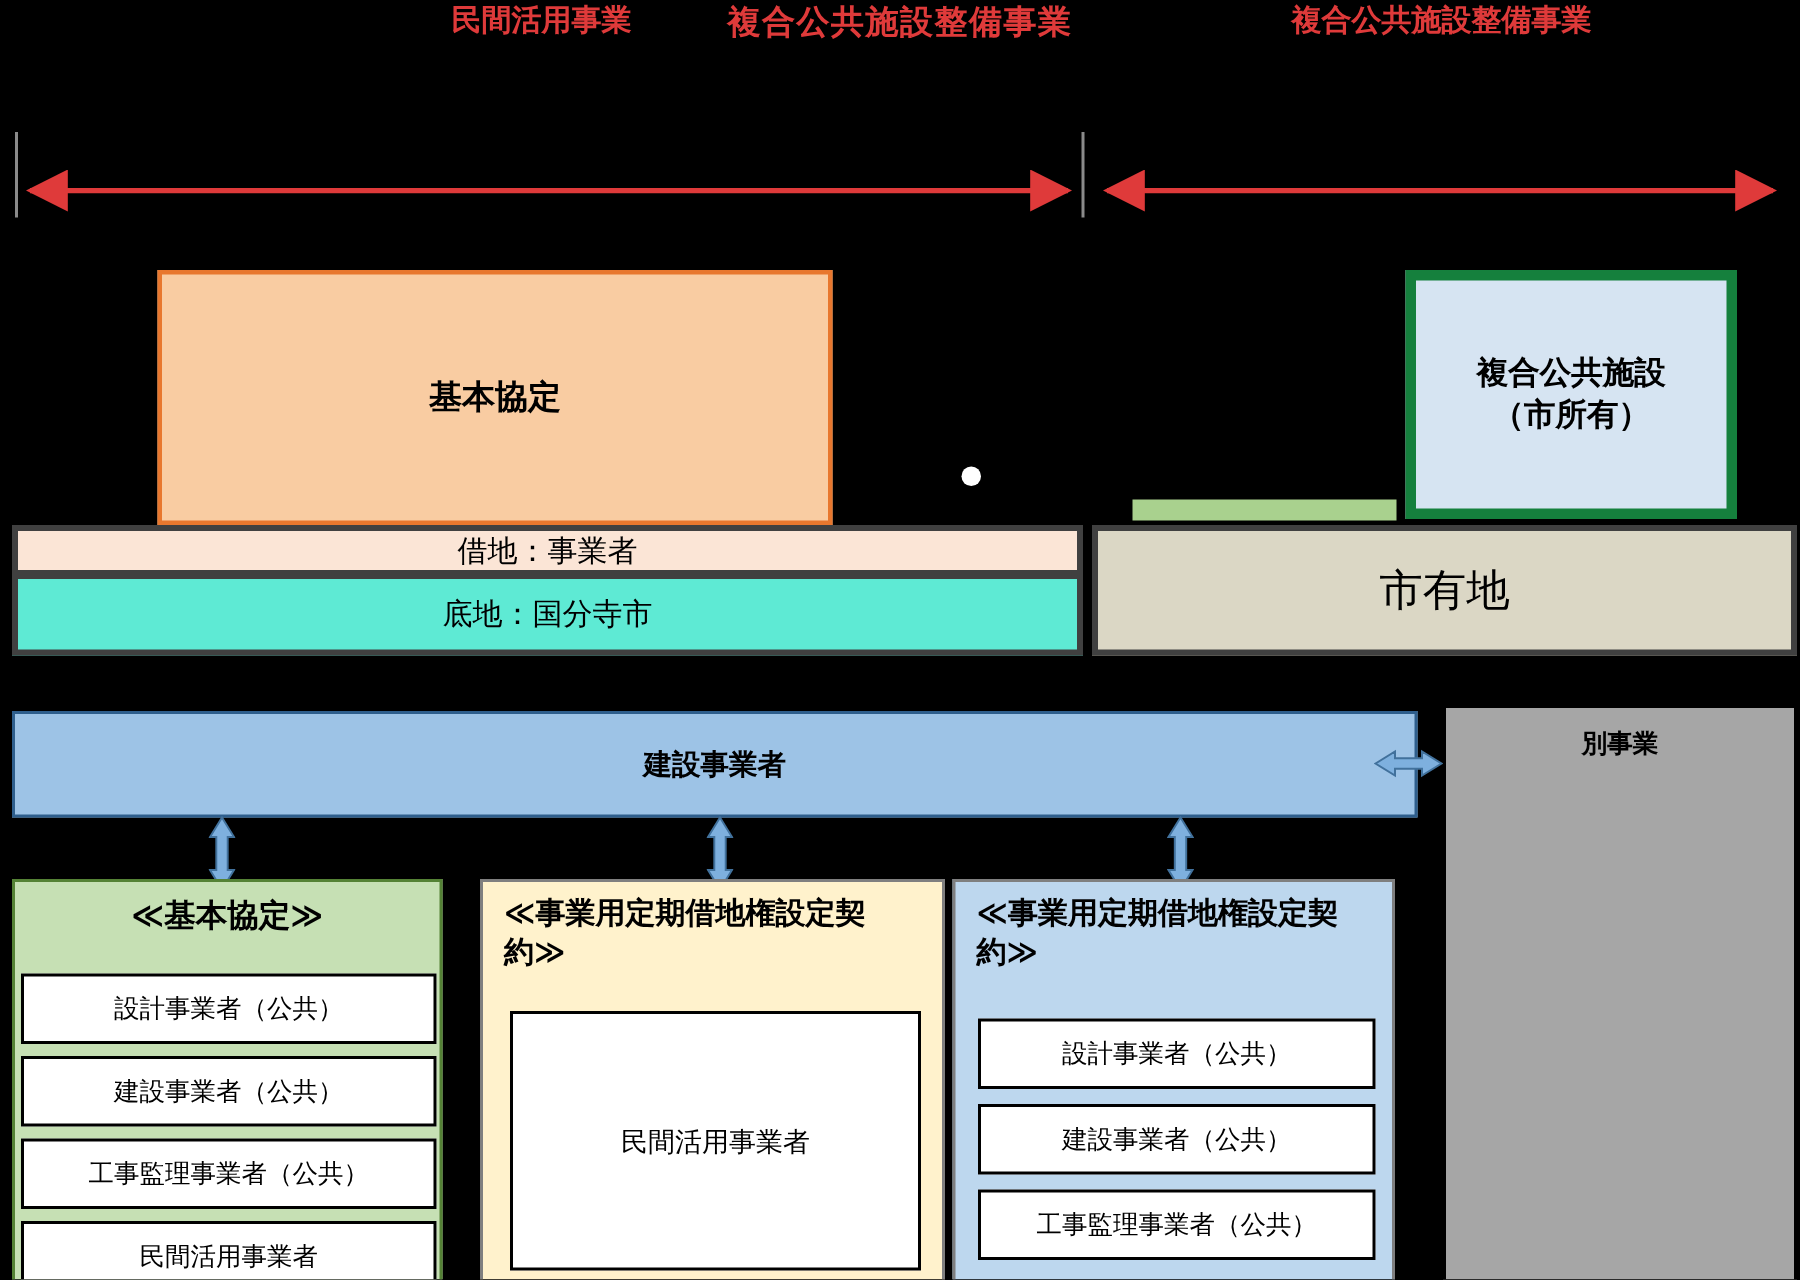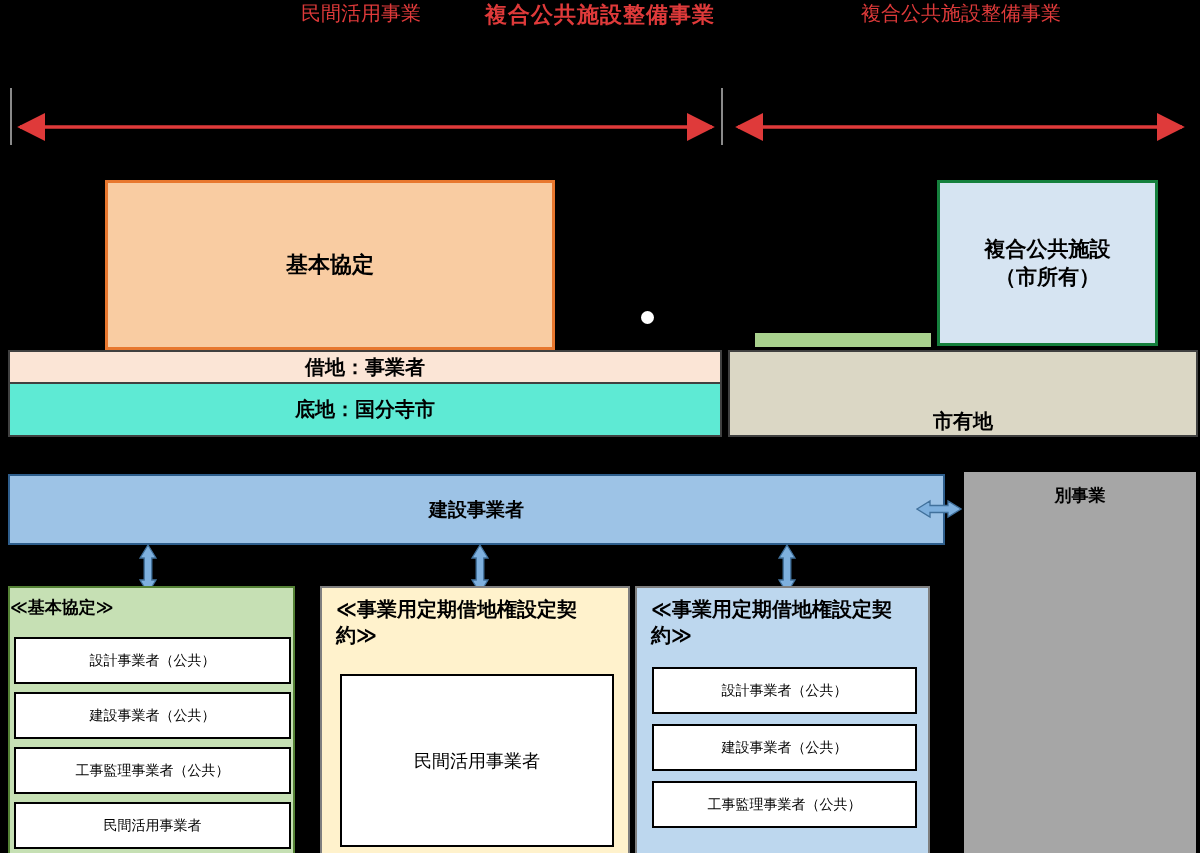--- a/index.html
+++ b/index.html
@@ -8,60 +8,60 @@
     font-family:"Liberation Sans","DejaVu Sans",sans-serif;color:#000;
   }
   .abs{position:absolute;box-sizing:border-box;}
   .flexc{display:flex;align-items:center;justify-content:center;}
   .pre{white-space:pre-line;}
 
   .diagram-title{
     left:0;top:6;width:1200px;text-align:center;
     color:#df3a3a;font-size:22px;font-weight:bold;letter-spacing:1px;
   }
-  .axis-label{top:94;color:#df3a3a;font-size:20px;font-weight:normal;text-align:center;}
+  .axis-label{top:94;color:#df3a3a;font-size:20px;font-weight:bold;text-align:center;}
   .axis-label.left{left:0;width:722px;}
   .axis-label.right{left:722px;width:478px;}
   .tick{width:2px;background:#8a8a8a;top:88px;height:57px;}
 
   .private-box{
     left:105px;top:180px;width:450px;height:170px;
     background:#f9cca2;border:3px solid #e8772e;
     font-size:22px;font-weight:bold;
   }
   .public-box{
     left:937px;top:180px;width:221px;height:166px;
-    background:#d6e4f2;border:3px solid #15803d;
+    background:#d6e4f2;border:7px solid #15803d;
     font-size:21px;font-weight:bold;text-align:center;line-height:1.35;
   }
   .lawn{left:755px;top:333px;width:176px;height:14px;background:#a9d18e;}
   .dot{left:641px;top:311px;width:13px;height:13px;border-radius:50%;background:#fff;}
 
-  .band{border:2px solid #404040;font-weight:bold;}
+  .band{border:4px solid #404040;font-weight:normal;}
   .band.leased{left:8px;top:350px;width:714px;height:34px;background:#fbe5d6;font-size:20px;}
   .band.underlying{left:8px;top:382px;width:714px;height:55px;background:#5eead4;font-size:20px;}
-  .band.cityland{left:728px;top:350px;width:470px;height:87px;background:#dbd7c5;font-size:20px;align-items:flex-end;}
+  .band.cityland{left:728px;top:350px;width:470px;height:87px;background:#dbd7c5;font-size:29px;}
 
   .city-bar{
     left:8px;top:474px;width:937px;height:71px;
     background:#9dc3e6;border:2px solid #2e5e8c;
     font-size:19px;font-weight:bold;
   }
 
   .separate-box{left:962px;top:470px;width:236px;height:390px;background:#a6a6a6;border:2px solid #000;}
   .separate-label{left:0;top:12px;width:100%;text-align:center;font-size:17px;font-weight:bold;}
   .manage-box{
     left:10px;top:97px;width:216px;height:278px;background:#fff;
     border:2px dashed #595959;font-size:18px;font-weight:bold;
   }
 
   .contract{top:586px;height:272px;}
-  .contract .box-title{left:0;top:8px;width:100%;text-align:left;font-size:17px;font-weight:bold;}
+  .contract .box-title{left:0;top:8px;width:100%;text-align:center;font-size:21px;font-weight:bold;}
   .contract .box-title.wrap{text-align:left;padding:0 14px;font-size:20px;line-height:1.3;}
-  .row{background:#fff;border:2px solid #000;font-size:14px;}
+  .row{background:#fff;border:2px solid #000;font-size:17px;margin-top:12px;}
 
   .agreement-box{left:8px;width:287px;background:#c6e0b4;border:2.5px solid #548235;}
   .agreement-box .row{left:4px;width:277px;height:47px;}
   .lease-box{left:320px;width:310px;background:#fff2cc;border:2px solid #7f7f7f;}
   .lease-inner{left:18px;top:86px;width:274px;height:173px;background:#fff;border:2px solid #000;font-size:18px;}
   .construct-box{left:635px;width:295px;background:#bdd7ee;border:2px solid #7f7f7f;}
   .construct-box .row{left:15px;width:265px;height:47px;}
 </style>
 </head>
 <body>

